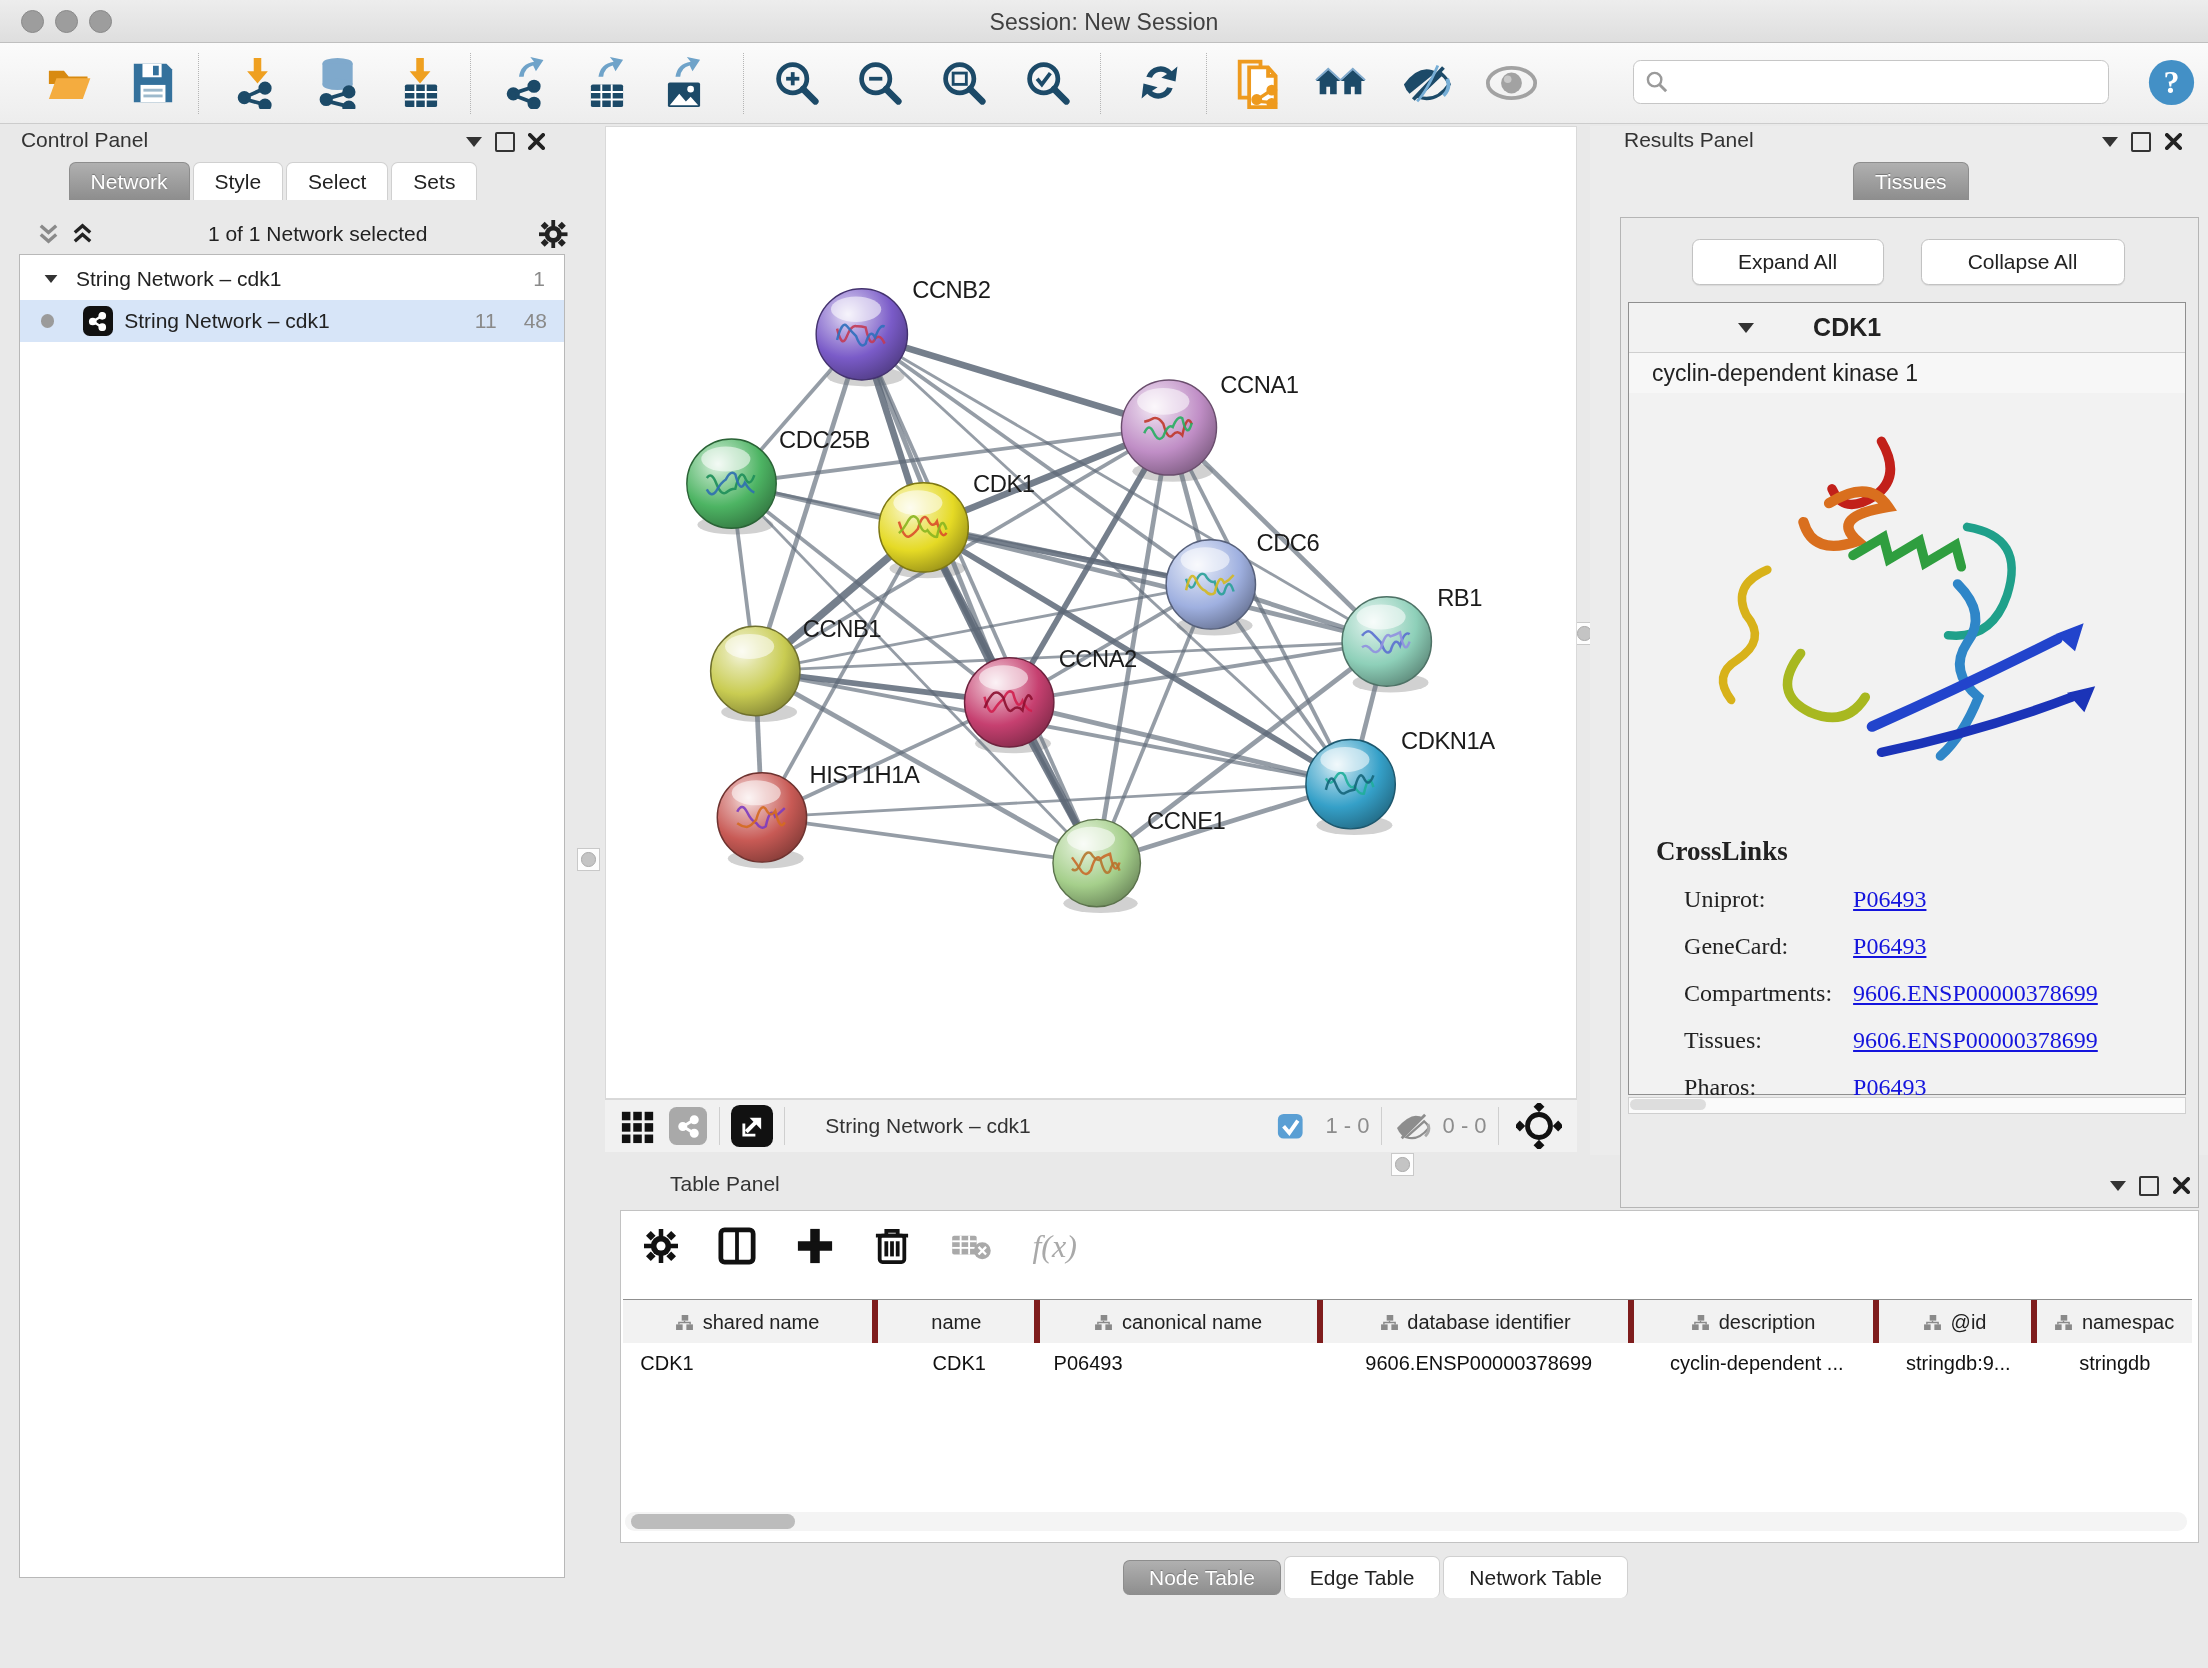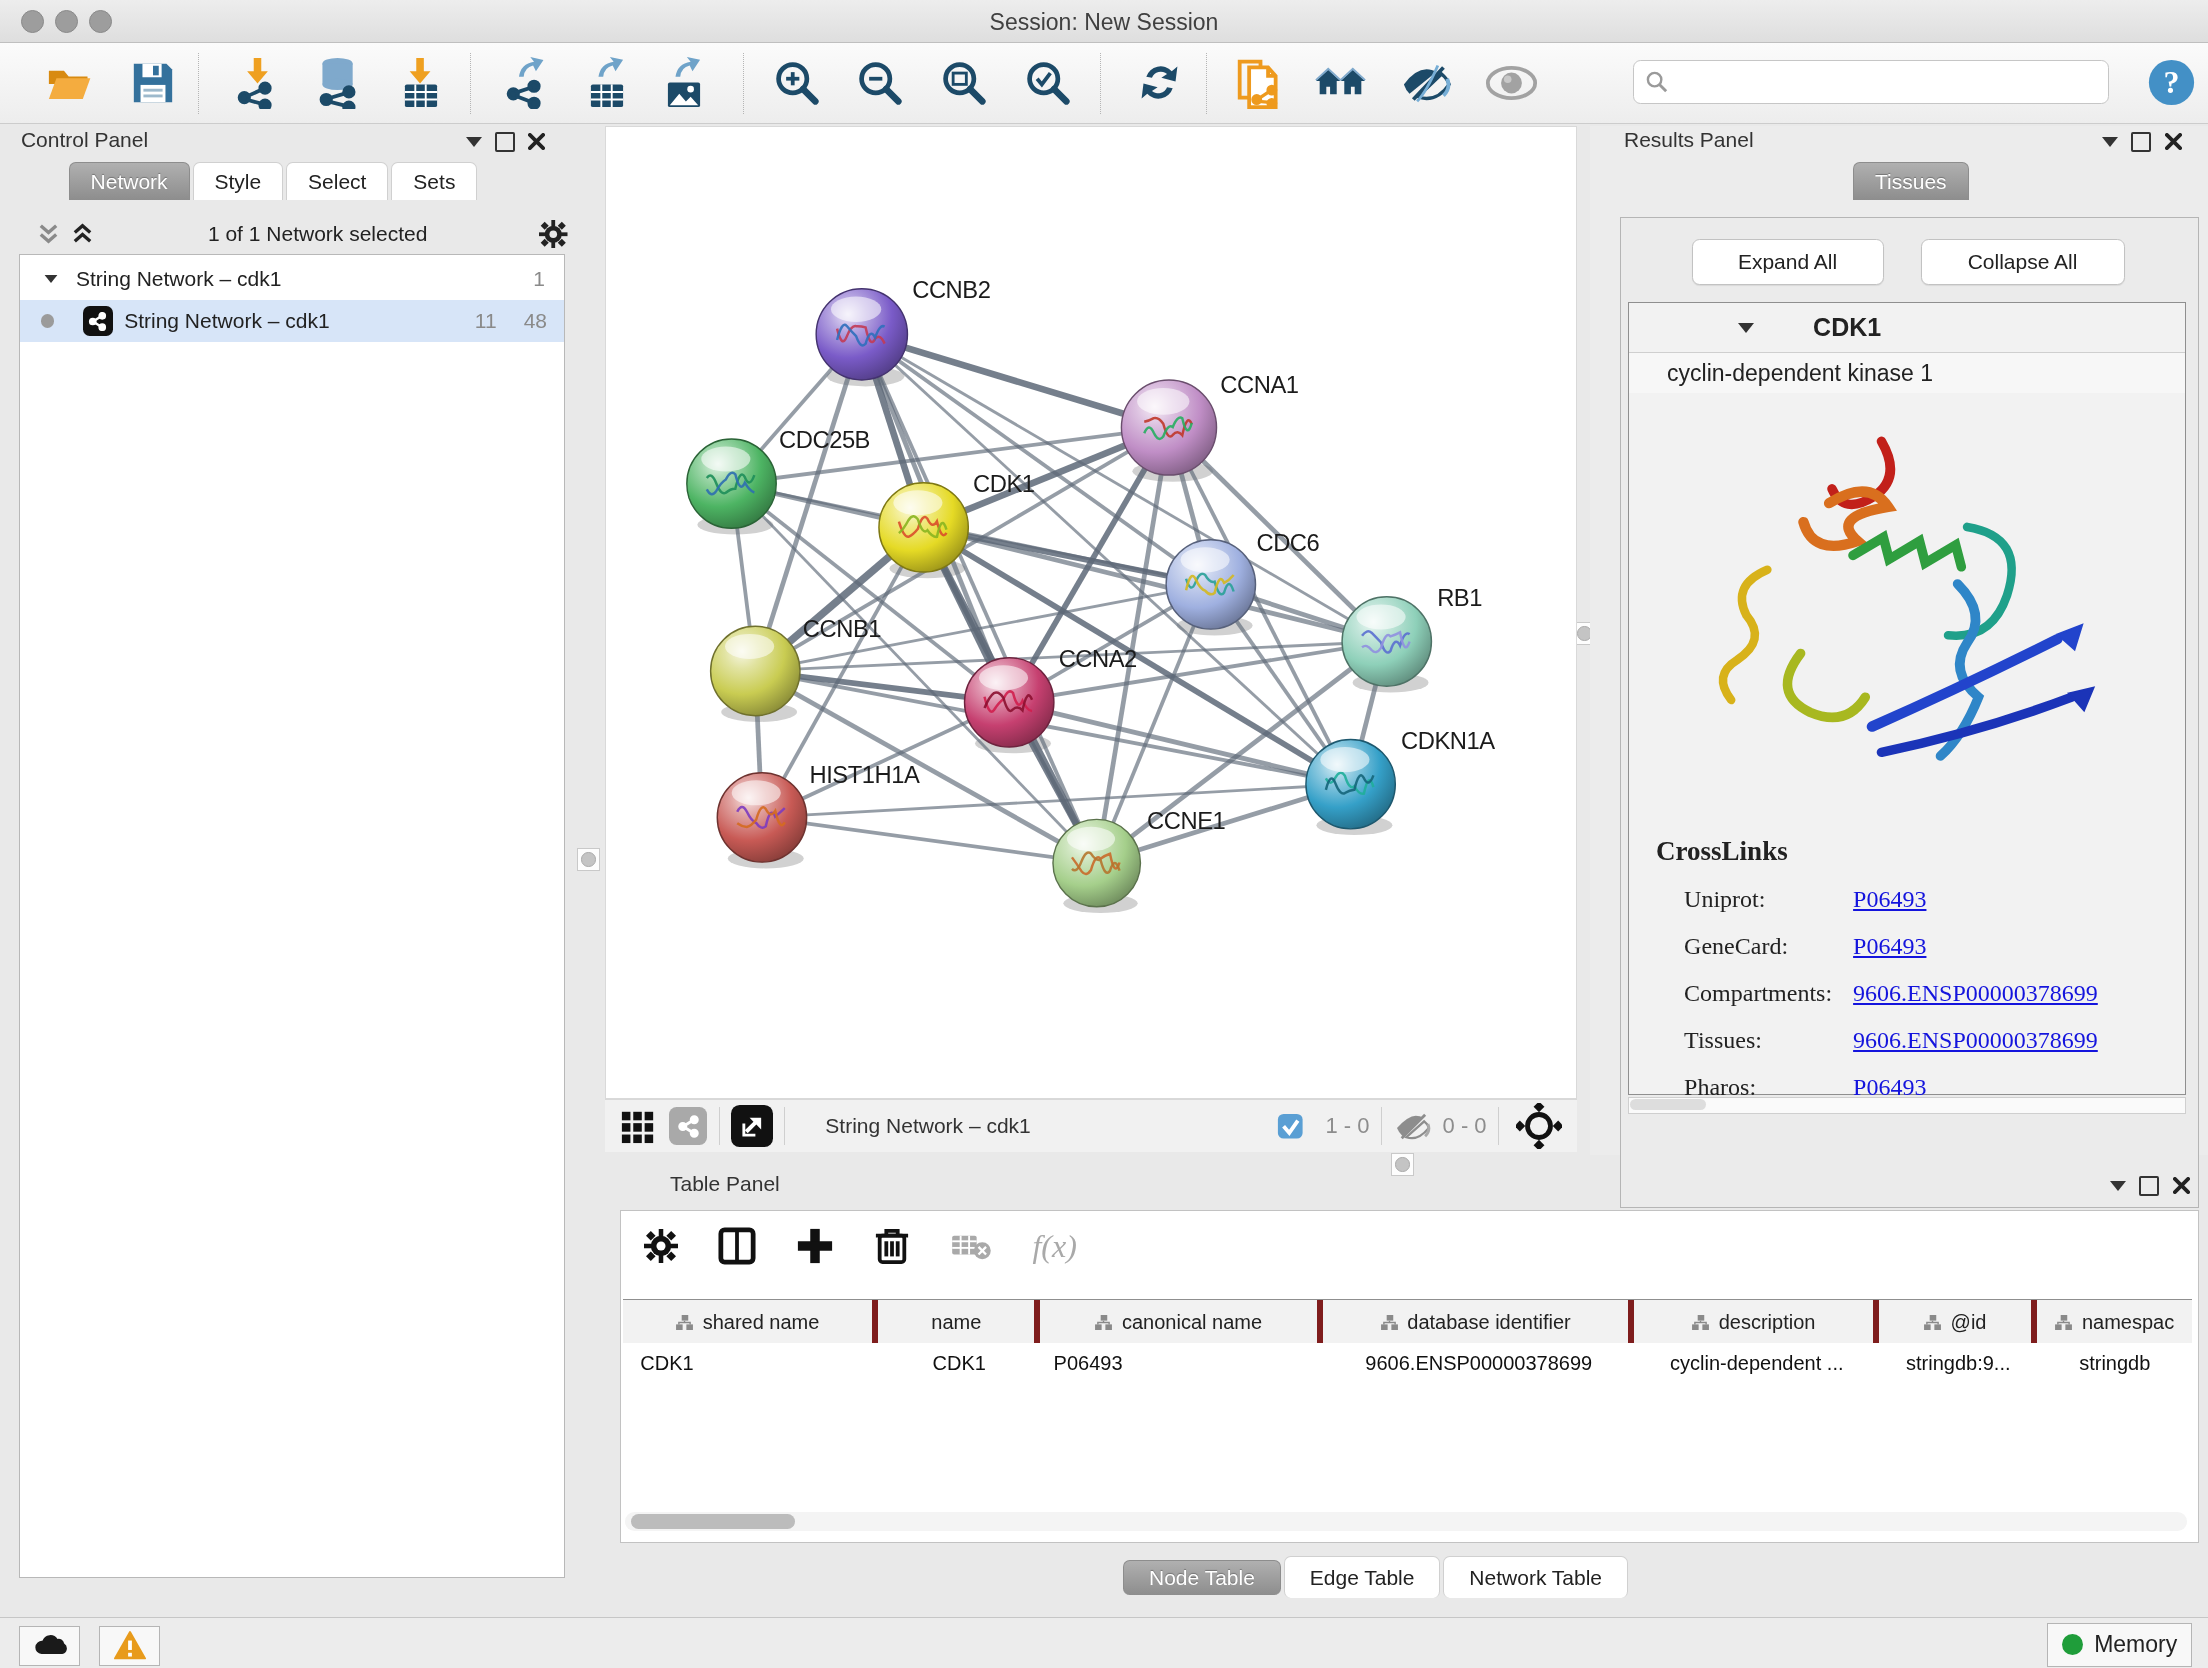--- a/index.html
+++ b/index.html
@@ -602,21 +602,21 @@
     </div>
     <div class="abs" style="left:29.5px;top:91px;width:577px;height:989px;background:#ebebeb;border:1.9px solid #b5b5b5;">
       <div class="abs btn" style="left:71px;top:21px;width:190px;height:44px;">Expand All</div>
       <div class="abs btn" style="left:300px;top:21px;width:202px;height:44px;">Collapse All</div>
       <div class="abs" style="left:7.6px;top:84px;width:556px;height:791px;background:#f2f2f2;border:1.9px solid #8f8f8f;">
         <div class="abs" style="left:0;top:0;width:100%;height:49px;border-bottom:1px solid #cfcfcf;display:flex;align-items:center;">
           <div class="tri" style="margin-left:109px;"></div>
           <span style="font-size:25px;font-weight:bold;margin-left:59px;">CDK1</span>
         </div>
         <div class="abs" style="left:0;top:50px;width:100%;height:40px;background:#f7f7f7;display:flex;align-items:center;">
-          <span style="font-size:23px;margin-left:38px;">cyclin-dependent kinase 1</span>
+          <span style="font-size:23px;margin-left:23px;">cyclin-dependent kinase 1</span>
         </div>
 
         <svg class="abs" style="left:48px;top:105px;" width="447" height="409" viewBox="0 0 470 430">
           <g fill="none" stroke-linecap="round">
             <path d="M215 35 q22 38 -8 58 q-32 20 -44 -8" stroke="#c2201a" stroke-width="10"></path>
             <path d="M160 100 q42 -26 62 4 q-62 10 -32 36 q-47 16 -57 -20" stroke="#d96f1e" stroke-width="11"></path>
             <path d="M95 170 q-38 16 -22 48 q22 26 -10 47 q-26 16 -6 42" stroke="#d8b21a" stroke-width="9"></path>
             <path d="M130 258 q-32 42 10 62 q38 16 58 -16" stroke="#a8b820" stroke-width="10"></path>
             <path d="M185 155 l32 -19 l6 23 l32 -19 l6 23 l32 -19 l6 23" stroke="#2f9e3f" stroke-width="10"></path>
             <path d="M305 125 q62 10 42 72 q-16 47 -62 42" stroke="#1fa08a" stroke-width="9"></path>
@@ -799,33 +799,15 @@
       </div>
       <div class="abs" style="left:3.8px;top:301px;width:1562px;height:19px;background:#f4f4f4;border-radius:9.5px;">
         <div style="position:absolute;left:5.7px;top:1.9px;width:164px;height:15px;background:#bcbcbc;border-radius:7.6px;"></div>
       </div>
     </div>
     <div class="abs" style="left:514px;top:388px;">
       <span class="tab active" style="border-radius:6.7px;padding:5px 25px;">Node Table</span><span class="tab" style="border-radius:6.7px;padding:8.6px 25px;">Edge Table</span><span class="tab" style="border-radius:6.7px;padding:8.6px 25px;">Network Table</span>
     </div>
   </div>
 
-  <div class="abs" style="left:0;top:1617px;width:2208px;height:51px;background:#ececec;border-top:1px solid #c6c6c6;">
-    <div class="abs statusbtn" style="left:19px;top:7.6px;width:59px;height:38px;">
-      <svg width="34" height="25" viewBox="0 0 36 26">
-          <path d="M9 22 a7 7 0 0 1 1-14 a9 9 0 0 1 16-2 a6 6 0 0 1 7 5 a6 6 0 0 1-2 11 Z" fill="#1a1a1a"></path>
-        </svg>
-    </div>
-    <div class="abs statusbtn" style="left:99px;top:7.6px;width:59px;height:38px;">
-      <svg width="32" height="28.5" viewBox="0 0 34 30">
-          <path d="M17 1 L33 29 H1 Z" fill="#e89b1c" stroke="#e89b1c" stroke-linejoin="round" stroke-width="2"></path>
-          <rect x="15" y="10" width="4" height="10" fill="#ffffff"></rect>
-          <rect x="15" y="23" width="4" height="4" fill="#ffffff"></rect>
-        </svg>
-    </div>
-    <div class="abs statusbtn" style="left:2047px;top:4.8px;width:143px;height:42px;gap:11.4px;font-size:23px;">
-      <span style="width:21px;height:21px;border-radius:50%;background:#1f9d3a;"></span>
-      <span>Memory</span>
-    </div>
-  </div>
 
 </div>
 
 
 </body></html>

